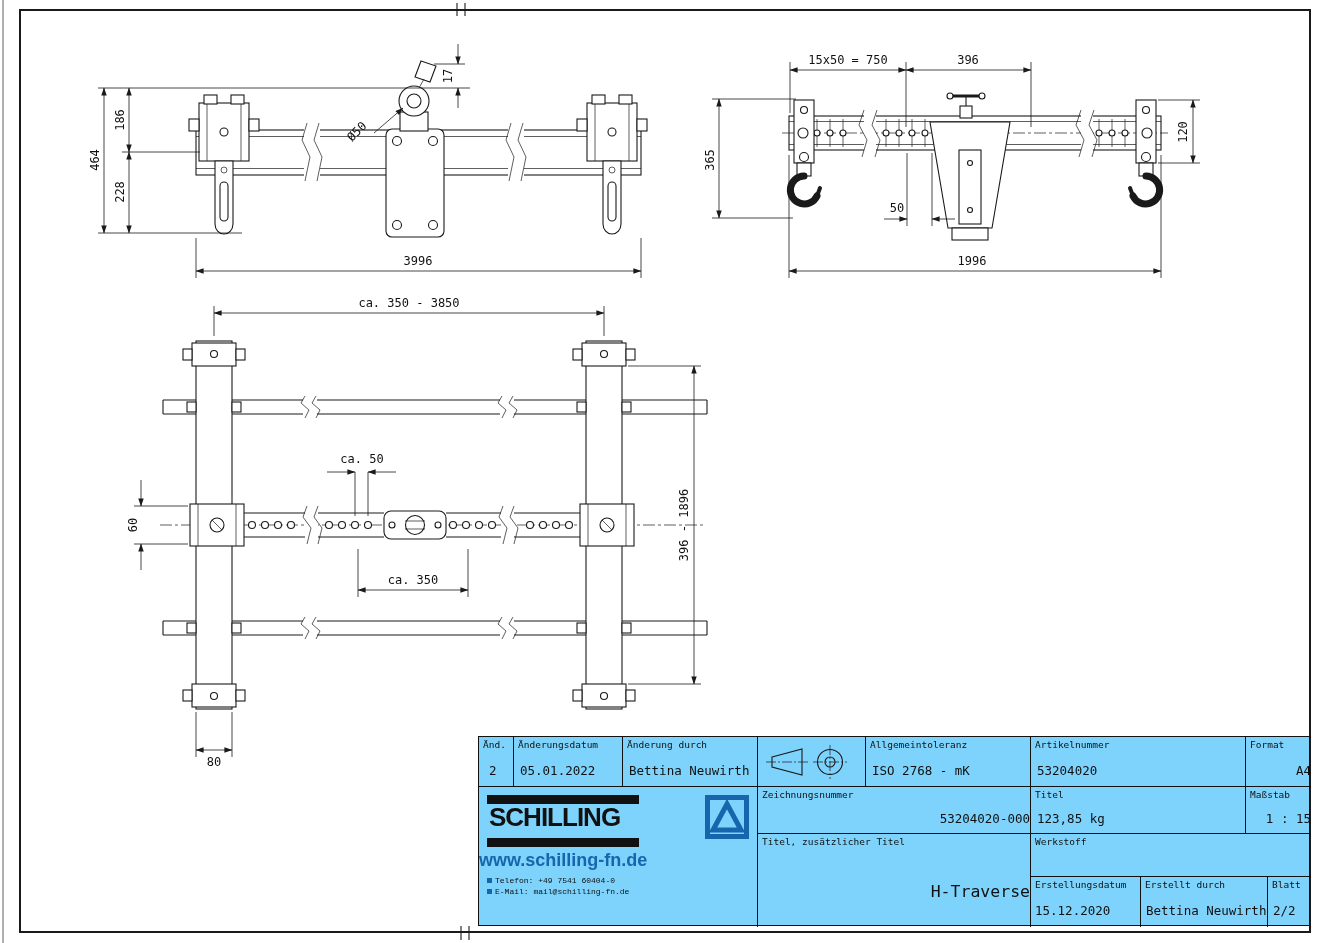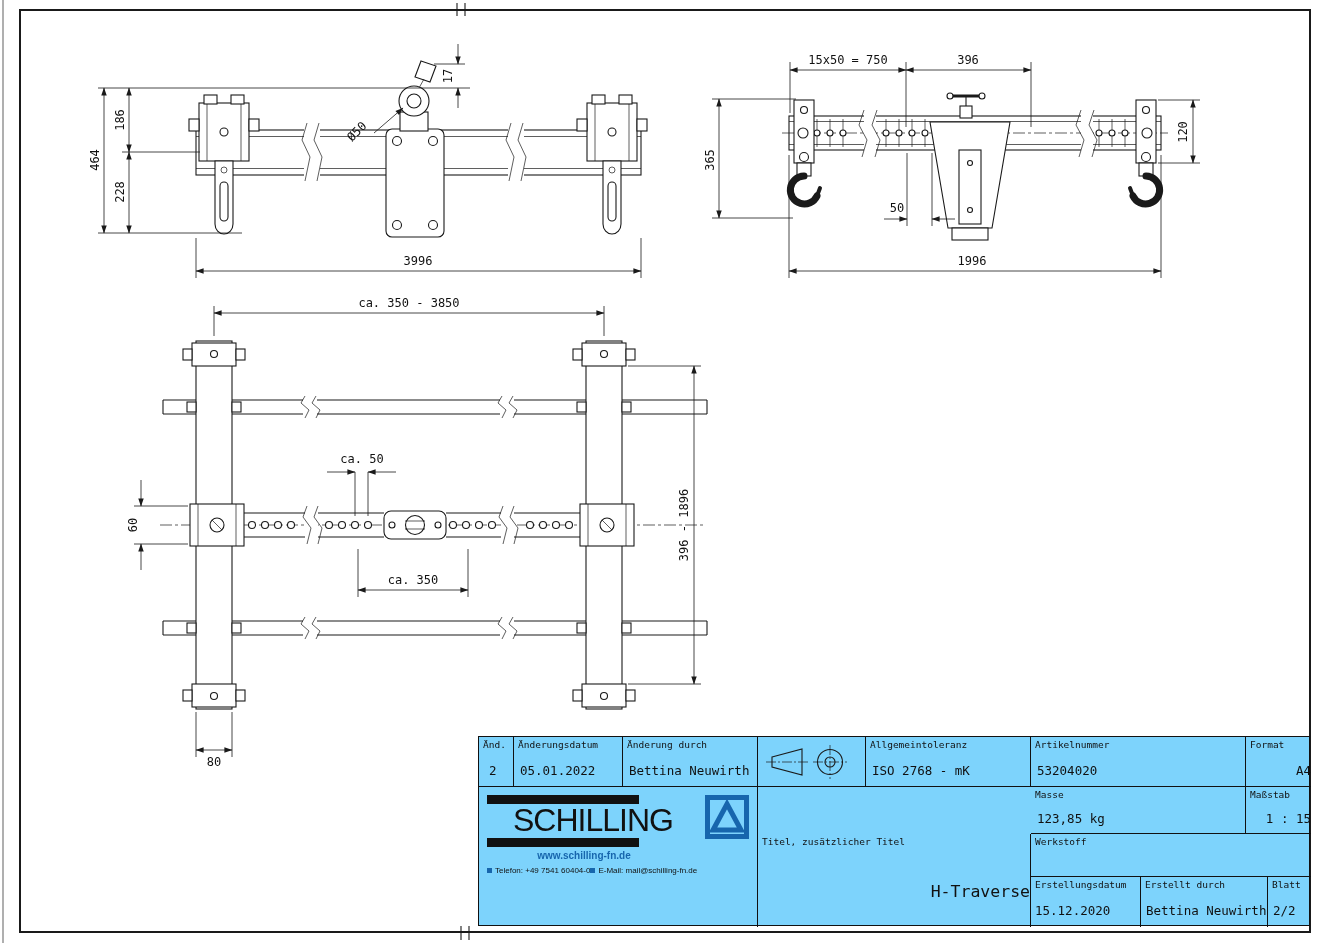--- a/index.html
+++ b/index.html
@@ -14,28 +14,28 @@
   .cell.nr{border-right:none}.cell.nb{border-bottom:none}
   .hdr{position:absolute;top:2px;left:4px;font-size:9.5px;white-space:nowrap;}
   .val{position:absolute;font-size:12.5px;white-space:nowrap;}
   .val.ctr{left:0;right:0;text-align:right;}
   .big{font-size:16.5px;}
   
   .logo-cell{font-family:"Liberation Sans",sans-serif;}
   .wordmark{position:relative;height:52px;margin:8px 8px 0 8px;}
   .bar{position:absolute;left:0;width:152px;height:9px;background:#111;}
   .bar.top{top:0}.bar.bot{bottom:0}
-  .wordtext{position:absolute;left:2px;top:7px;font-weight:normal;font-size:32px;letter-spacing:-1px;
-            color:#111;font-family:"Liberation Sans",sans-serif;margin-left:24px;}
+  .wordtext{position:absolute;left:2px;top:7px;font-weight:bold;font-size:26px;letter-spacing:-1px;
+            color:#111;font-family:"Liberation Sans",sans-serif;}
   .tri-box{position:absolute;right:0;top:0;width:44px;height:44px;border:5px solid #1766ad;box-sizing:border-box;}
-  .web{text-align:center;padding-right:68px;color:#1766ad;font-weight:bold;font-size:10px;margin-top:3px;
+  .web{text-align:left;padding-right:68px;color:#1766ad;font-weight:bold;font-size:18px;margin-top:3px;
        font-family:"Liberation Sans",sans-serif;}
   .addr{display:flex;margin:5px 6px 0 8px;font-size:8px;line-height:10.5px;color:#111;}
   .addr .col-l{flex:1.15;}
-  .addr .col-r{flex:1;display:flex;flex-direction:row;justify-content:flex-start;}
+  .addr .col-r{flex:1;display:flex;flex-direction:column;justify-content:flex-end;font-family:Liberation Mono, monospace;}
   .ai{white-space:nowrap;}
   .ai.b{font-weight:bold;font-size:8.5px;}
   .bul{display:inline-block;width:5px;height:5px;background:#1766ad;margin-right:3px;}
 </style>
 </head>
 <body>
 
 <div id="sheet">
 
 <svg width="1325" height="943" viewBox="0 0 1325 943" style="position:absolute;left:0;top:0;">
@@ -421,22 +421,26 @@
     </div>
     <div class="web">www.schilling-fn.de</div>
     <div class="addr">
       <div class="col-r">
         <div class="ai"><span class="bul"></span><span>Telefon: +49 7541 60404-0</span></div>
         <div class="ai"><span class="bul"></span><span>E-Mail: mail@schilling-fn.de</span></div>
       </div>
     </div>
   </div>
 
+  <div class="cell" style="left:279px;top:50px;width:273px;height:47px">
+    <span class="hdr">Zeichnungsnummer</span>
+    <span class="val ctr" style="top:24px">53204020-000</span>
+  </div>
   <div class="cell" style="left:552px;top:50px;width:215px;height:47px">
-    <span class="hdr">Masse</span>
+    <span class="hdr">Titel</span>
     <span class="val" style="left:6px;top:24px">123,85 kg</span>
   </div>
   <div class="cell nr" style="left:767px;top:50px;width:65px;height:47px">
     <span class="hdr">Maßstab</span>
     <span class="val ctr" style="top:24px">1 : 15</span>
   </div>
 
   <div class="cell nb" style="left:279px;top:97px;width:273px;height:93px">
     <span class="hdr">Titel, zusätzlicher Titel</span>
     <span class="val ctr big" style="top:48px">H-Traverse</span>

